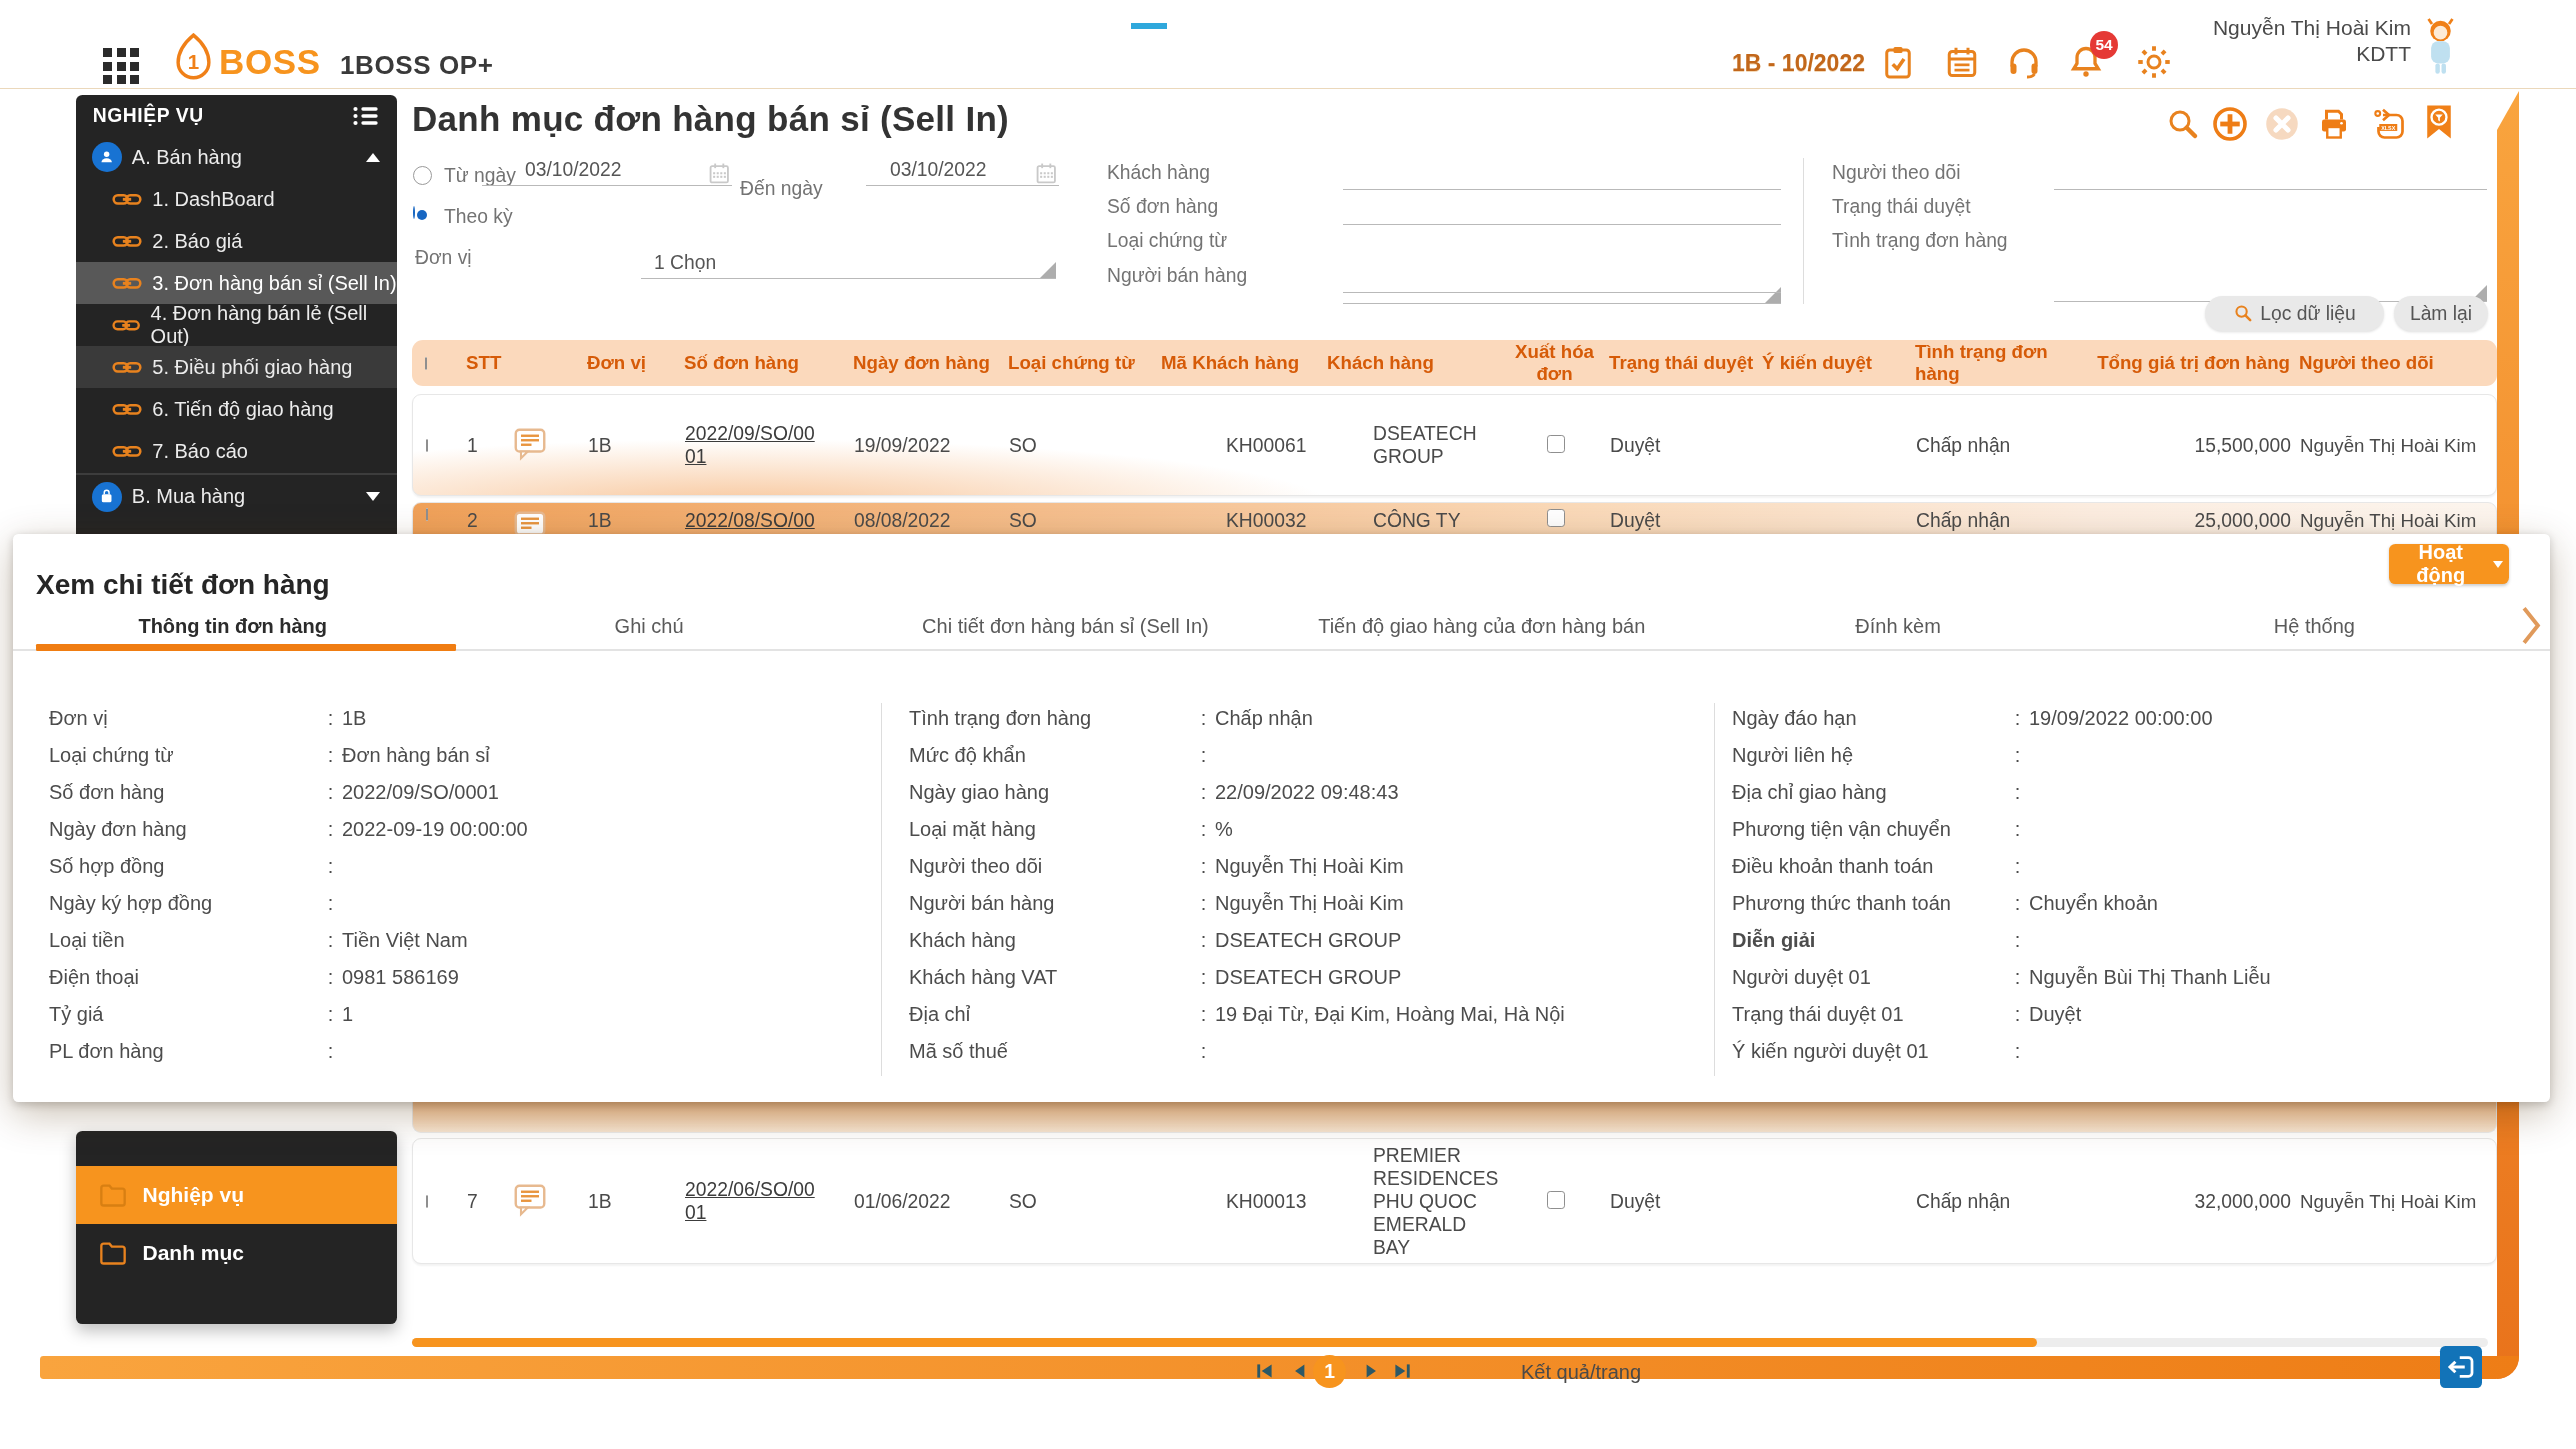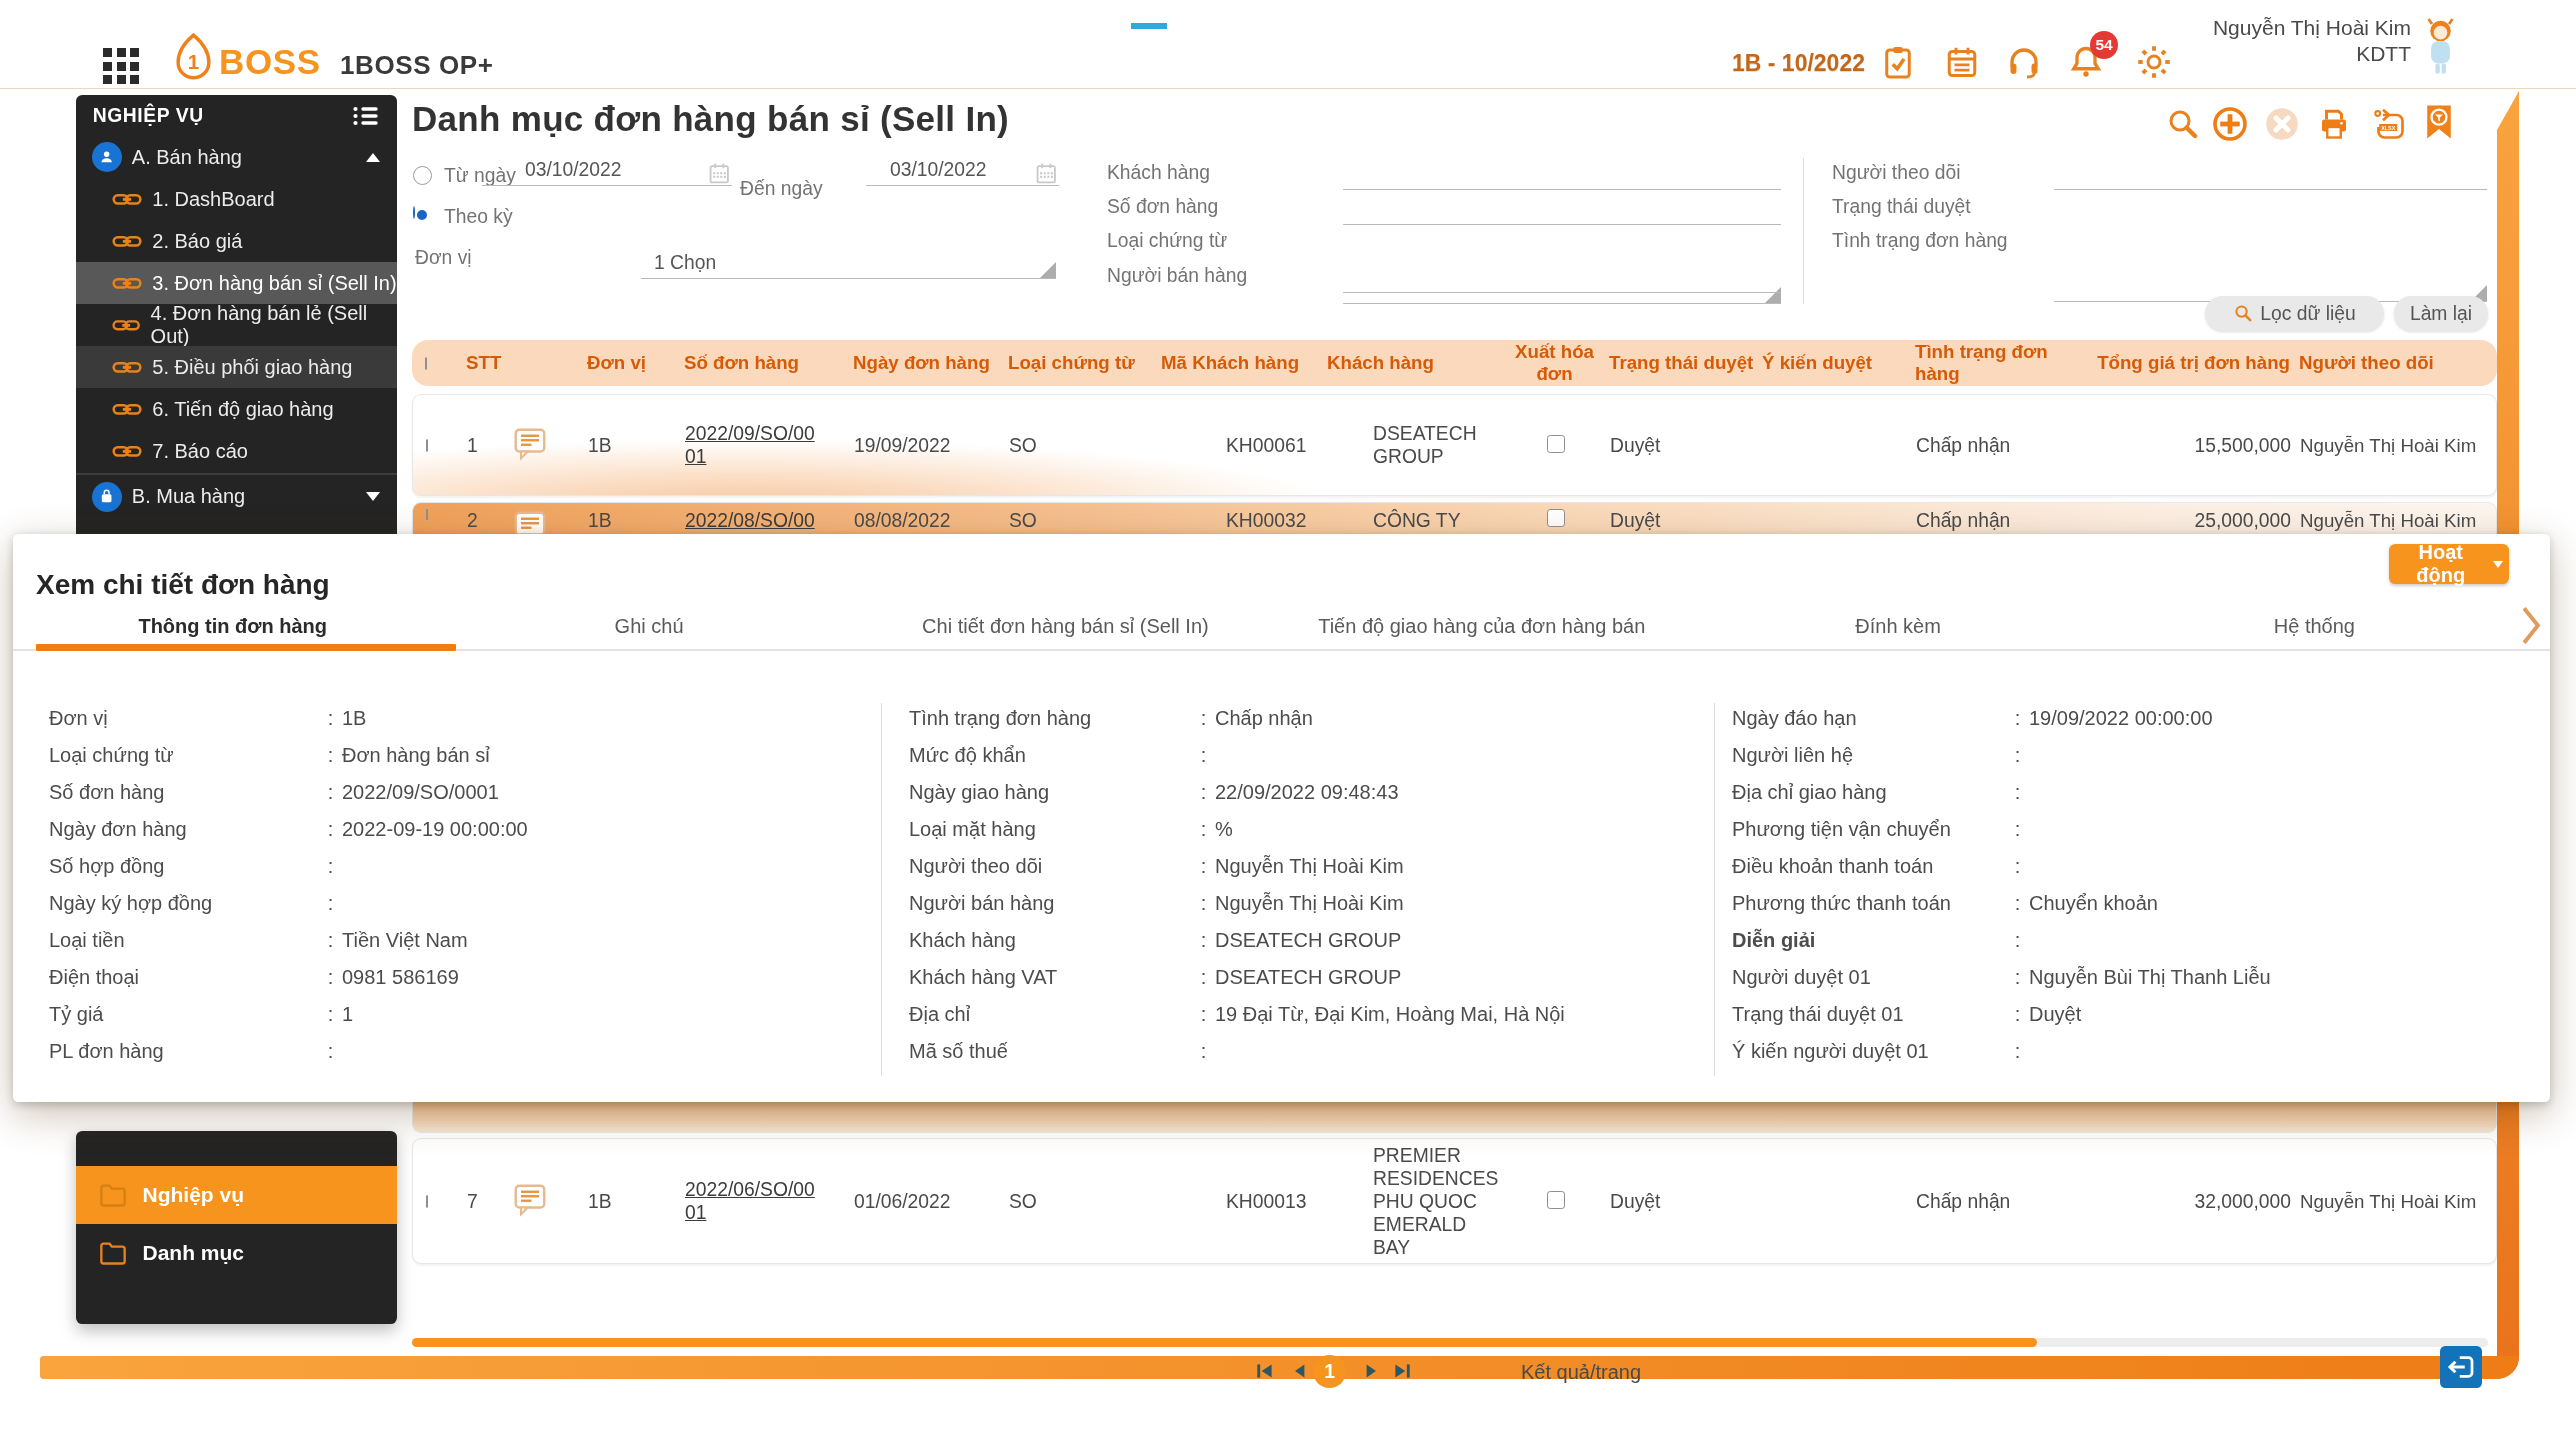--- a/index.html
+++ b/index.html
@@ -56,21 +56,21 @@
   .fval{font-size:19.3px;color:#555;padding-bottom:3.9px;}
   .ddl{position:relative;}
   .ddl:after{content:"";position:absolute;right:0;bottom:0;width:0;height:0;border-left:16.7px solid transparent;border-bottom:16.7px solid #ADADAD;}
   .calicon{width:24.5px;height:24.5px;margin-left:auto;}
   .pill{display:flex;align-items:center;justify-content:center;background:#E9E9E9;border-radius:18px;
         font-size:19.3px;color:#555;box-shadow:0 1.3px 2.6px rgba(0,0,0,.12);}
 
   
   .tgrid{display:grid;grid-template-columns:41px 45px 76px 97px 169px 155px 153px 166px 173px 109px 153px 153px 178px 197px 161px;
          padding:0 13px;box-sizing:border-box;}
-  .thead{background:#FBD9BC;border-radius:16px;align-items:center;height:46px;}
+  .thead{background:#FBD9BC;border-radius:11px;align-items:center;height:46px;}
   .hcell{font-size:18.7px;font-weight:700;color:#D65B08;}
   .cell{font-size:19.3px;color:#4a4a4a;line-height:23px;}
   .card{background:#fff;border:0.6px solid #E7E7E7;border-radius:9px;box-shadow:0 1.3px 1.9px rgba(0,0,0,.05);}
   .cb{width:18px;height:18px;border:1.9px solid #8f8f8f;border-radius:3.2px;background:#fff;box-sizing:border-box;}
   .orderlink{display:inline-block;max-width:132px;word-break:break-all;text-decoration:underline;color:#3c3c3c;}
   .custnarrow{display:inline-block;max-width:113px;}
   .noteicon{width:36px;height:36px;}
   .right{text-align:right;}
   .center{text-align:center;}
 

